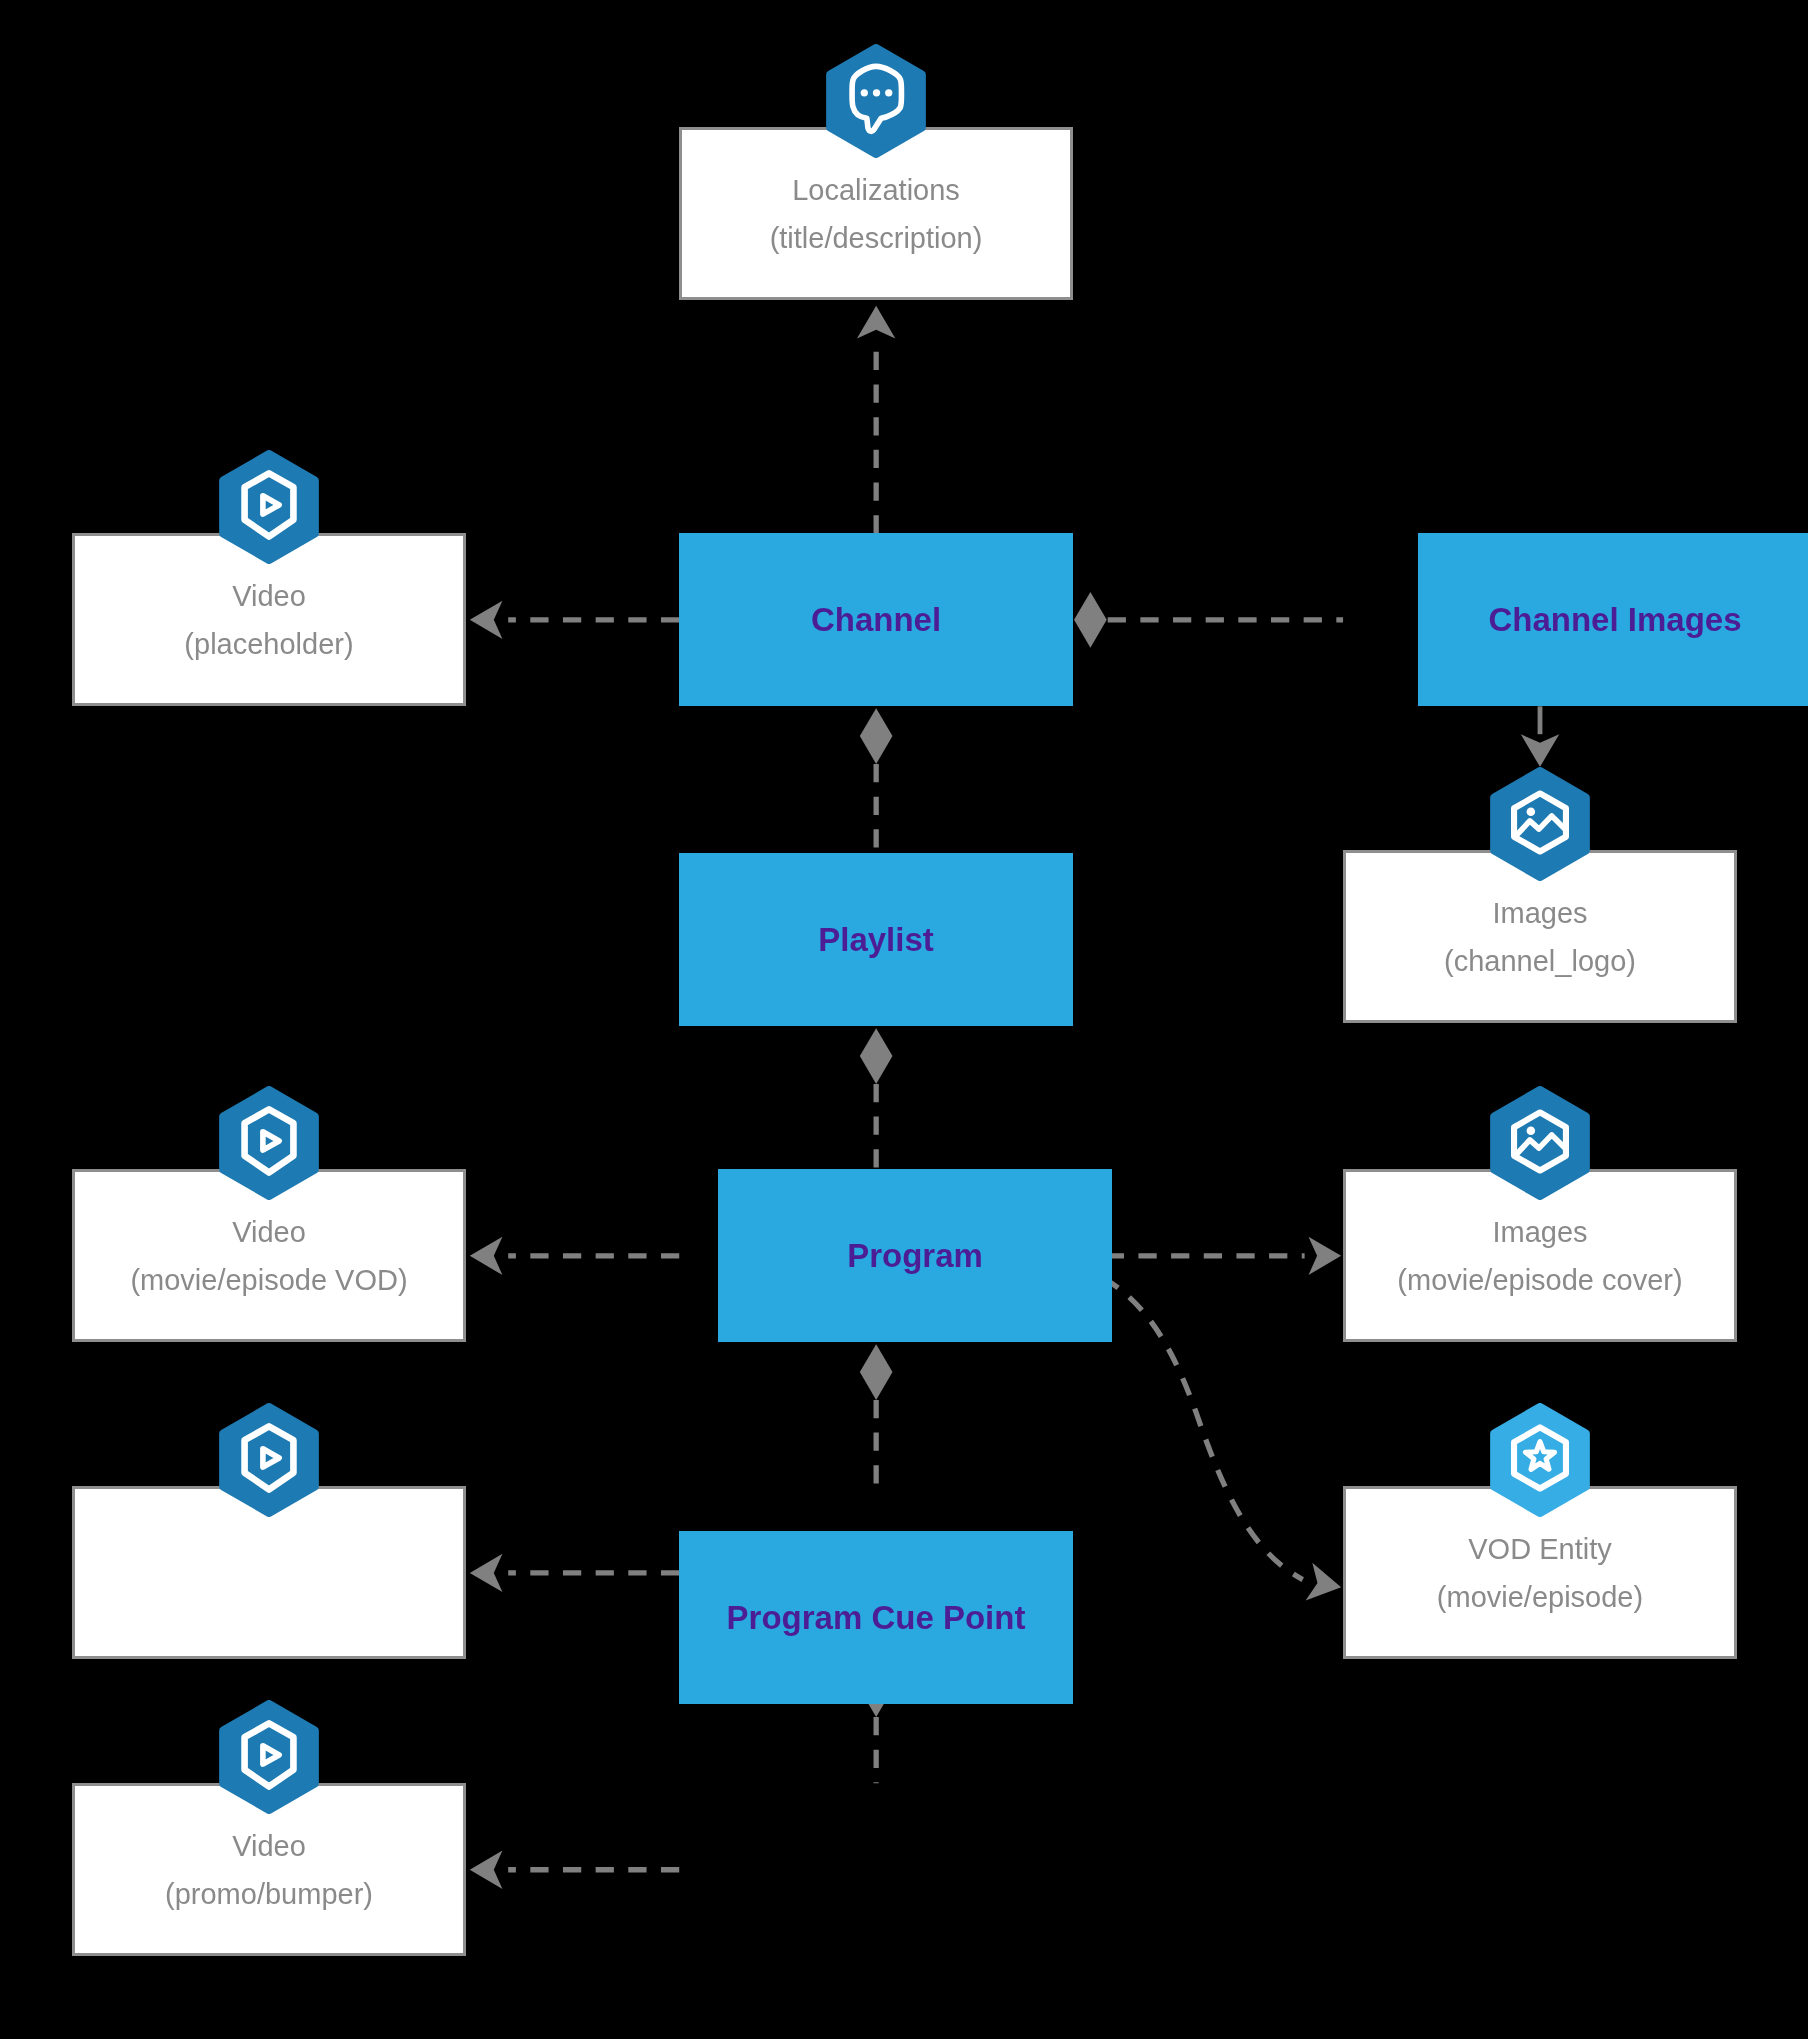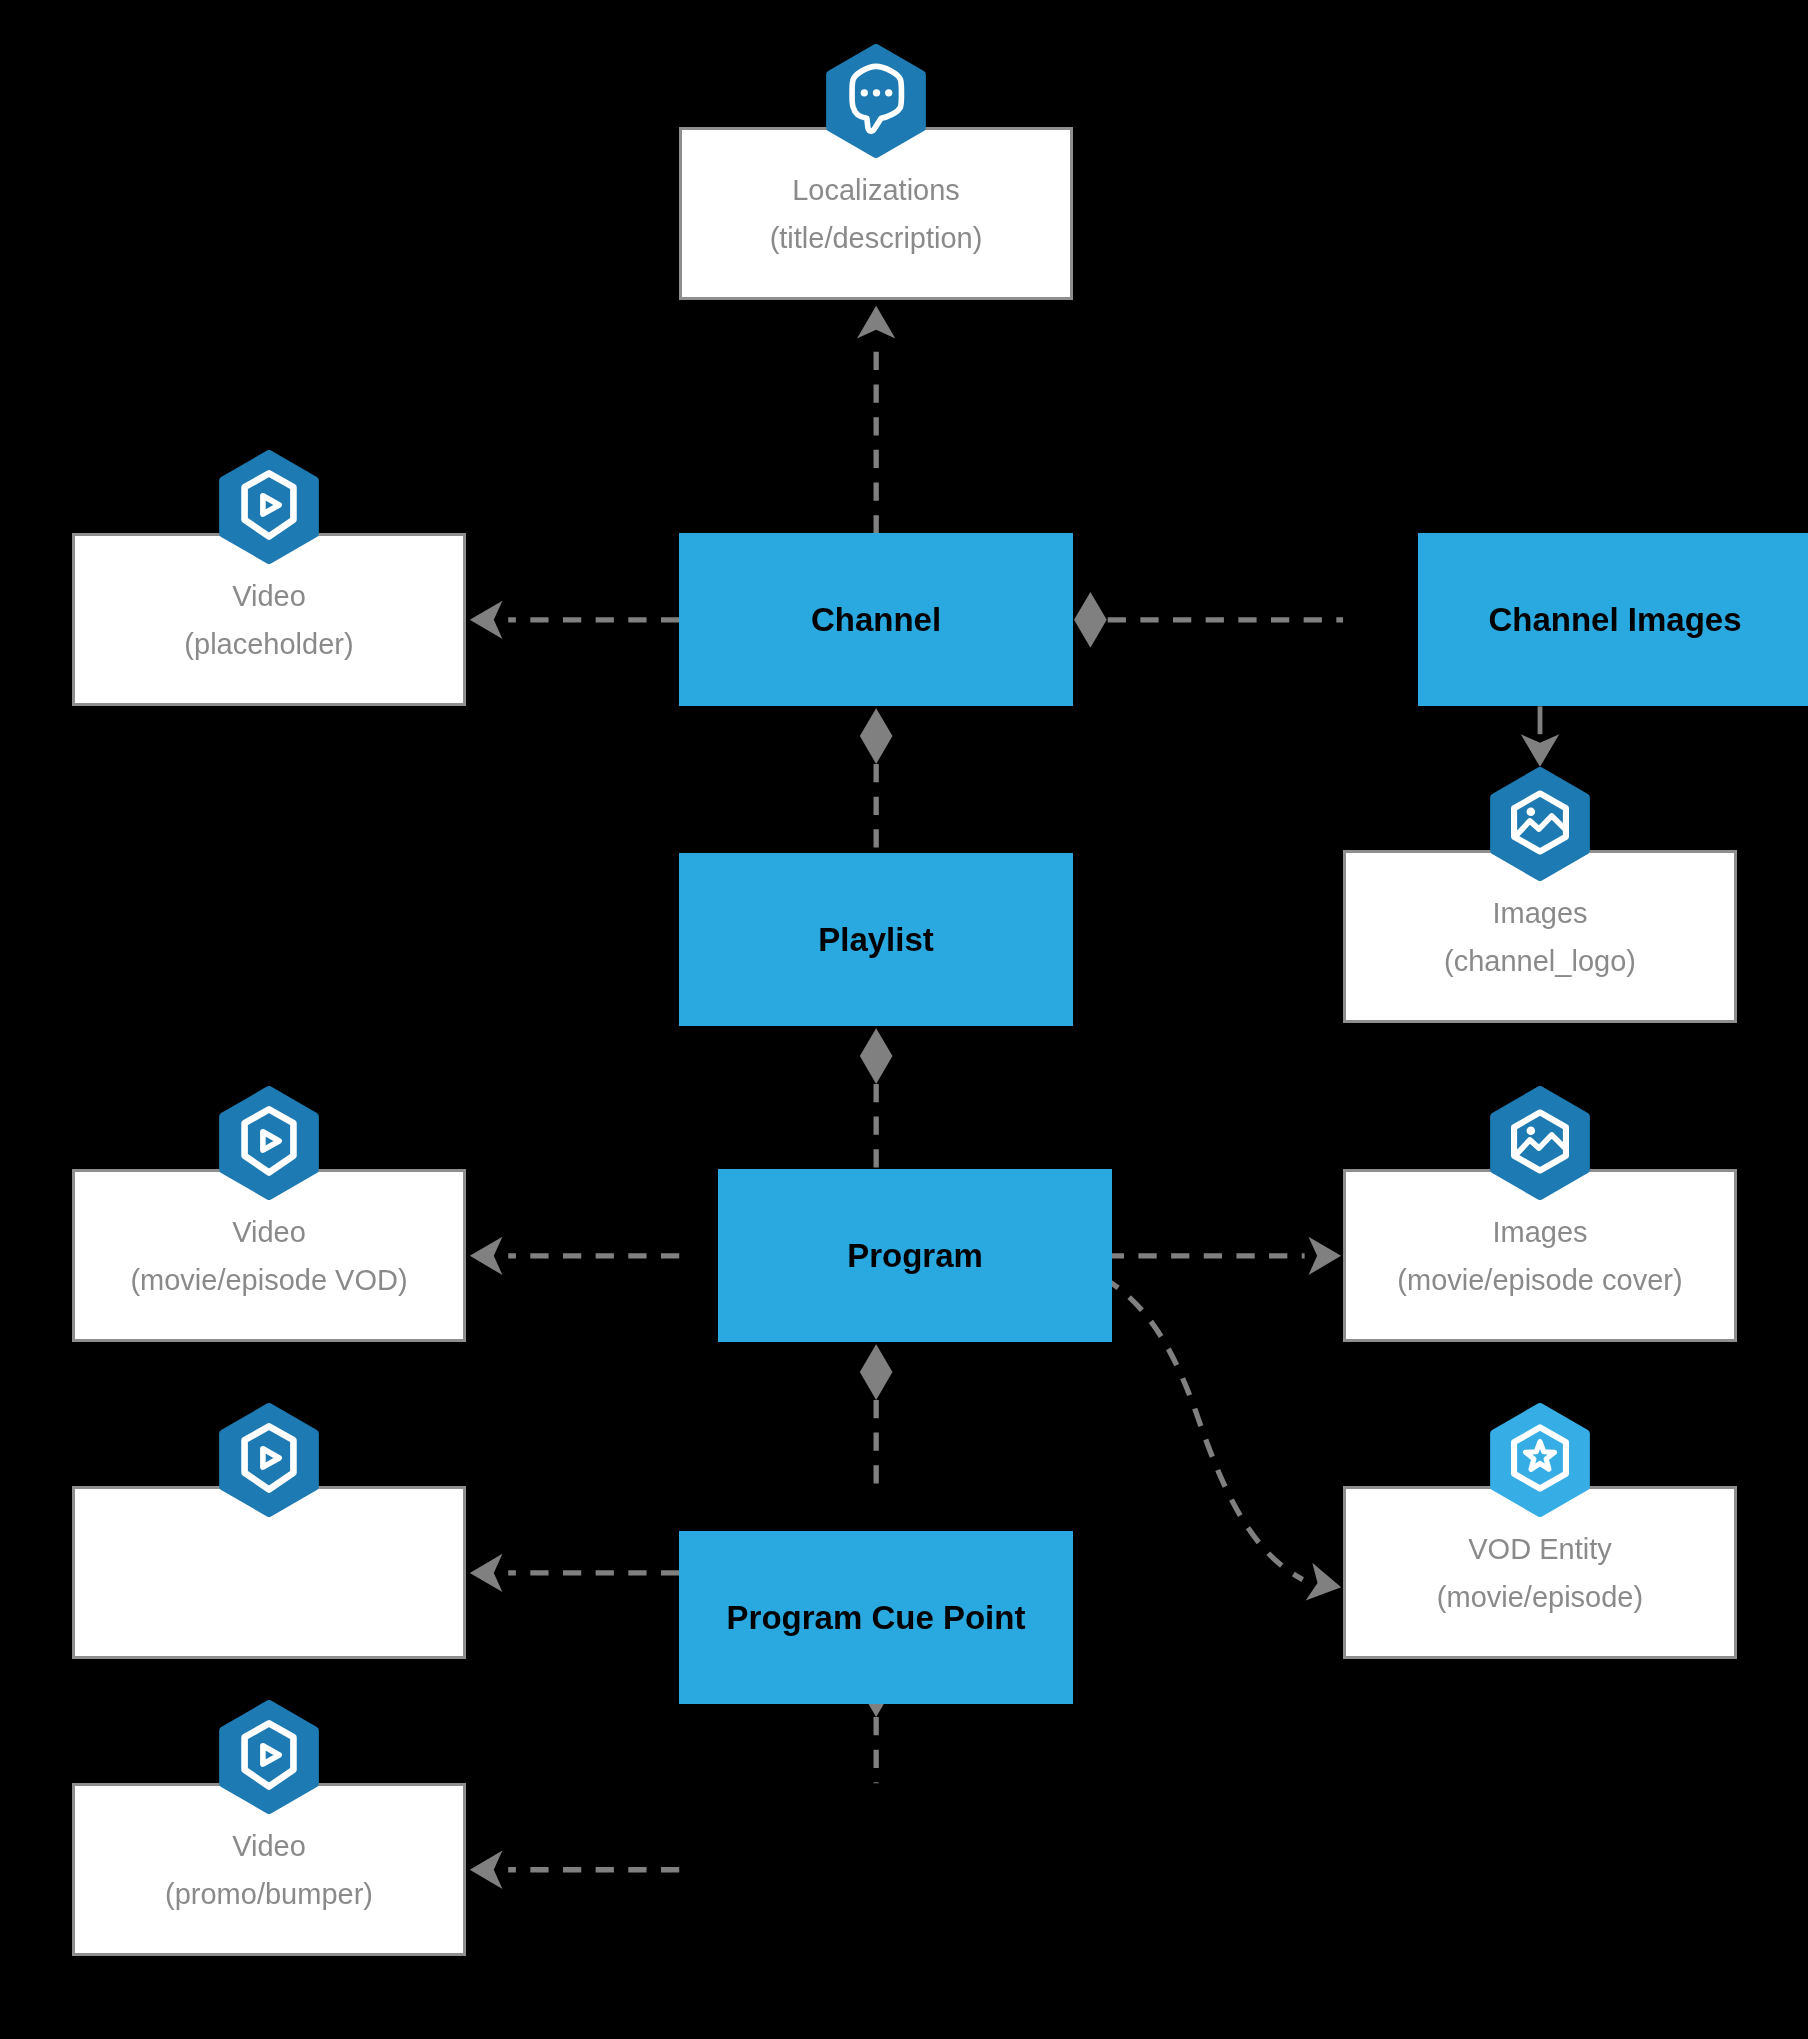--- a/index.html
+++ b/index.html
@@ -44,21 +44,21 @@
   }
   .node.white {
     background: var(--box-white);
     border: 3.8px solid var(--border-gray);
     color: var(--text-gray);
     font-size: 29px;
     line-height: 48px;
   }
   .node.blue {
     background: var(--entity-blue);
-    color: #000000;
+    color: #4c1d95;
     font-weight: bold;
     font-size: 33px;
   }
   .label { display: block; }
   .label span { display: block; }
   .badge {
     position: absolute;
     top: -86px;
     left: 50%;
     transform: translateX(-50%);

